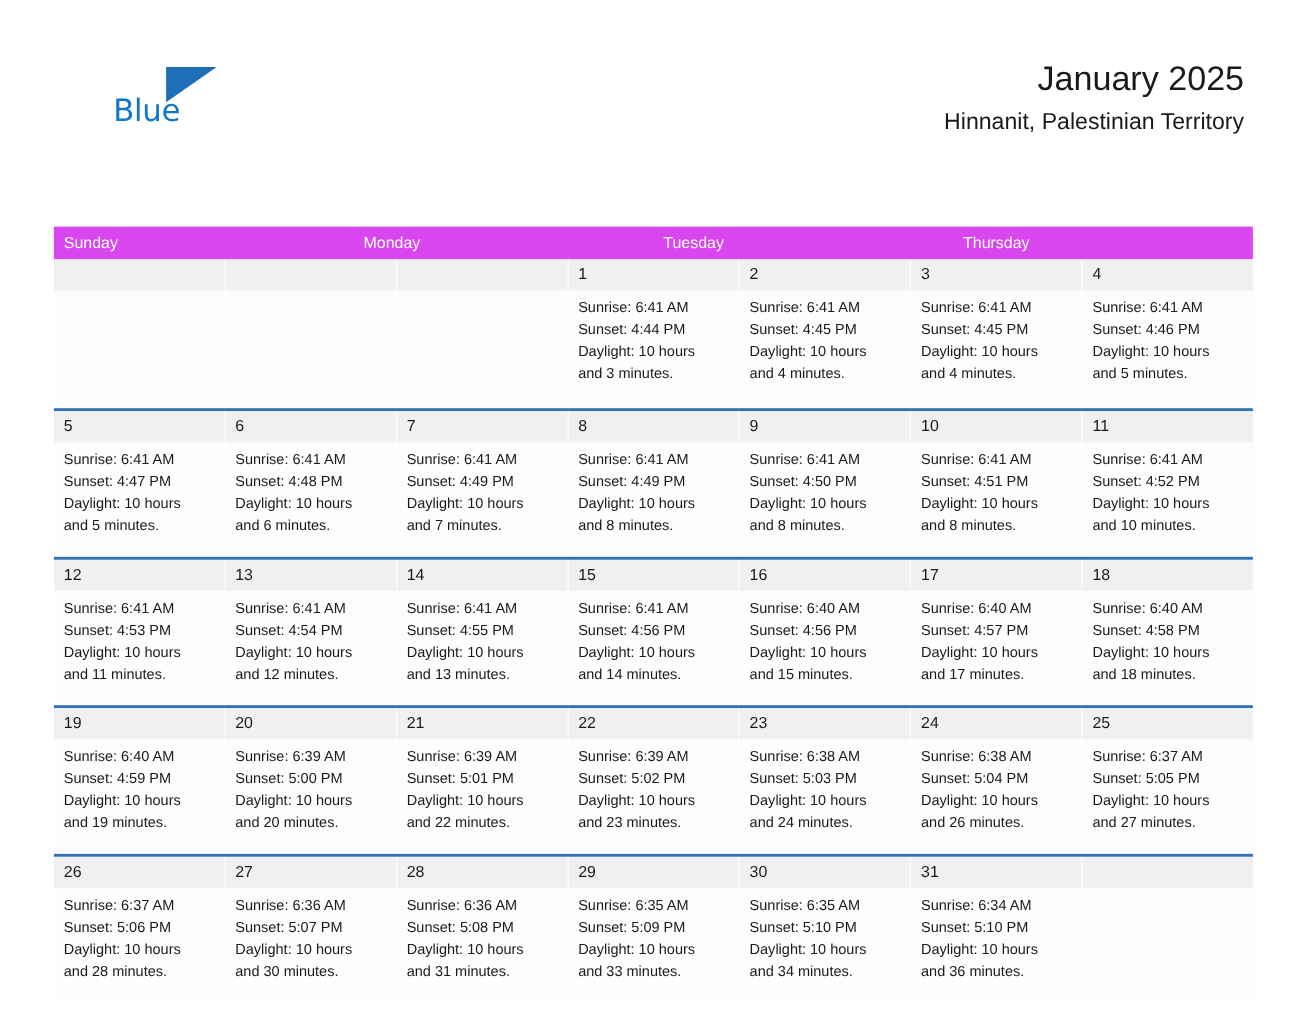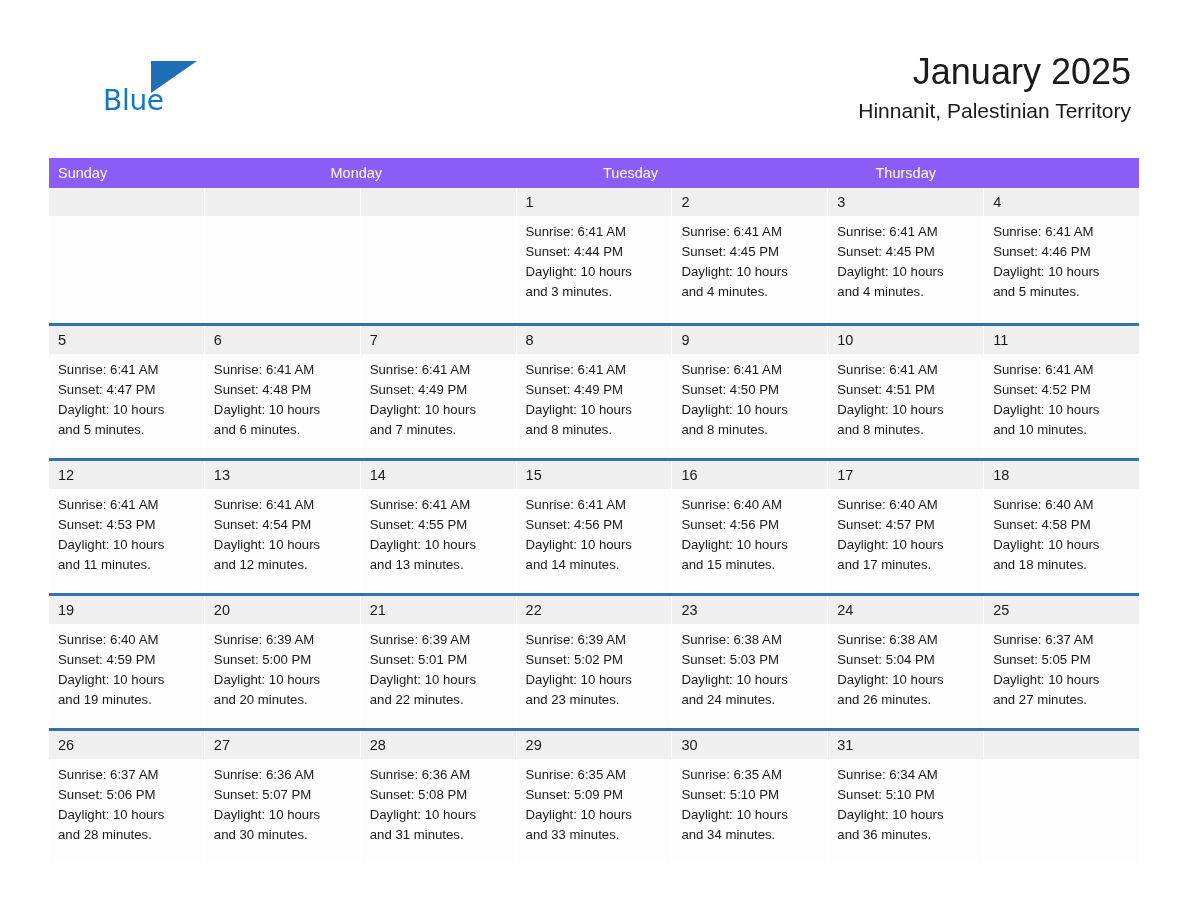--- a/index.html
+++ b/index.html
@@ -68,21 +68,21 @@
     font-weight: 400;
   }
 
   .title-block {
     position: absolute;
     right: 57px;
     top: 46px;
     text-align: right;
   }
   .cal-title {
-    font-size: 36px;
+    font-size: 31px;
     line-height: 52px;
     font-weight: 400;
     color: #1a1a1a;
     white-space: nowrap;
     font-family: "Liberation Sans", sans-serif;
   }
   .cal-subtitle {
     font-size: 21px;
     line-height: 26px;
     font-weight: 400;
@@ -93,22 +93,23 @@
 
   
   .calendar {
     position: absolute;
     left: 49px;
     top: 158px;
     width: 1090px;
   }
   .weekday-row {
     display: flex;
-    background: #8b5cf6;
+    background: #d946ef;
     height: 30px;
+    margin-top: 48px;
   }
   .weekday {
     flex: 1 1 0;
     min-width: 0;
     color: #ffffff;
     font-size: 14.5px;
     line-height: 30px;
     padding-left: 9px;
     box-sizing: border-box;
     white-space: nowrap;

